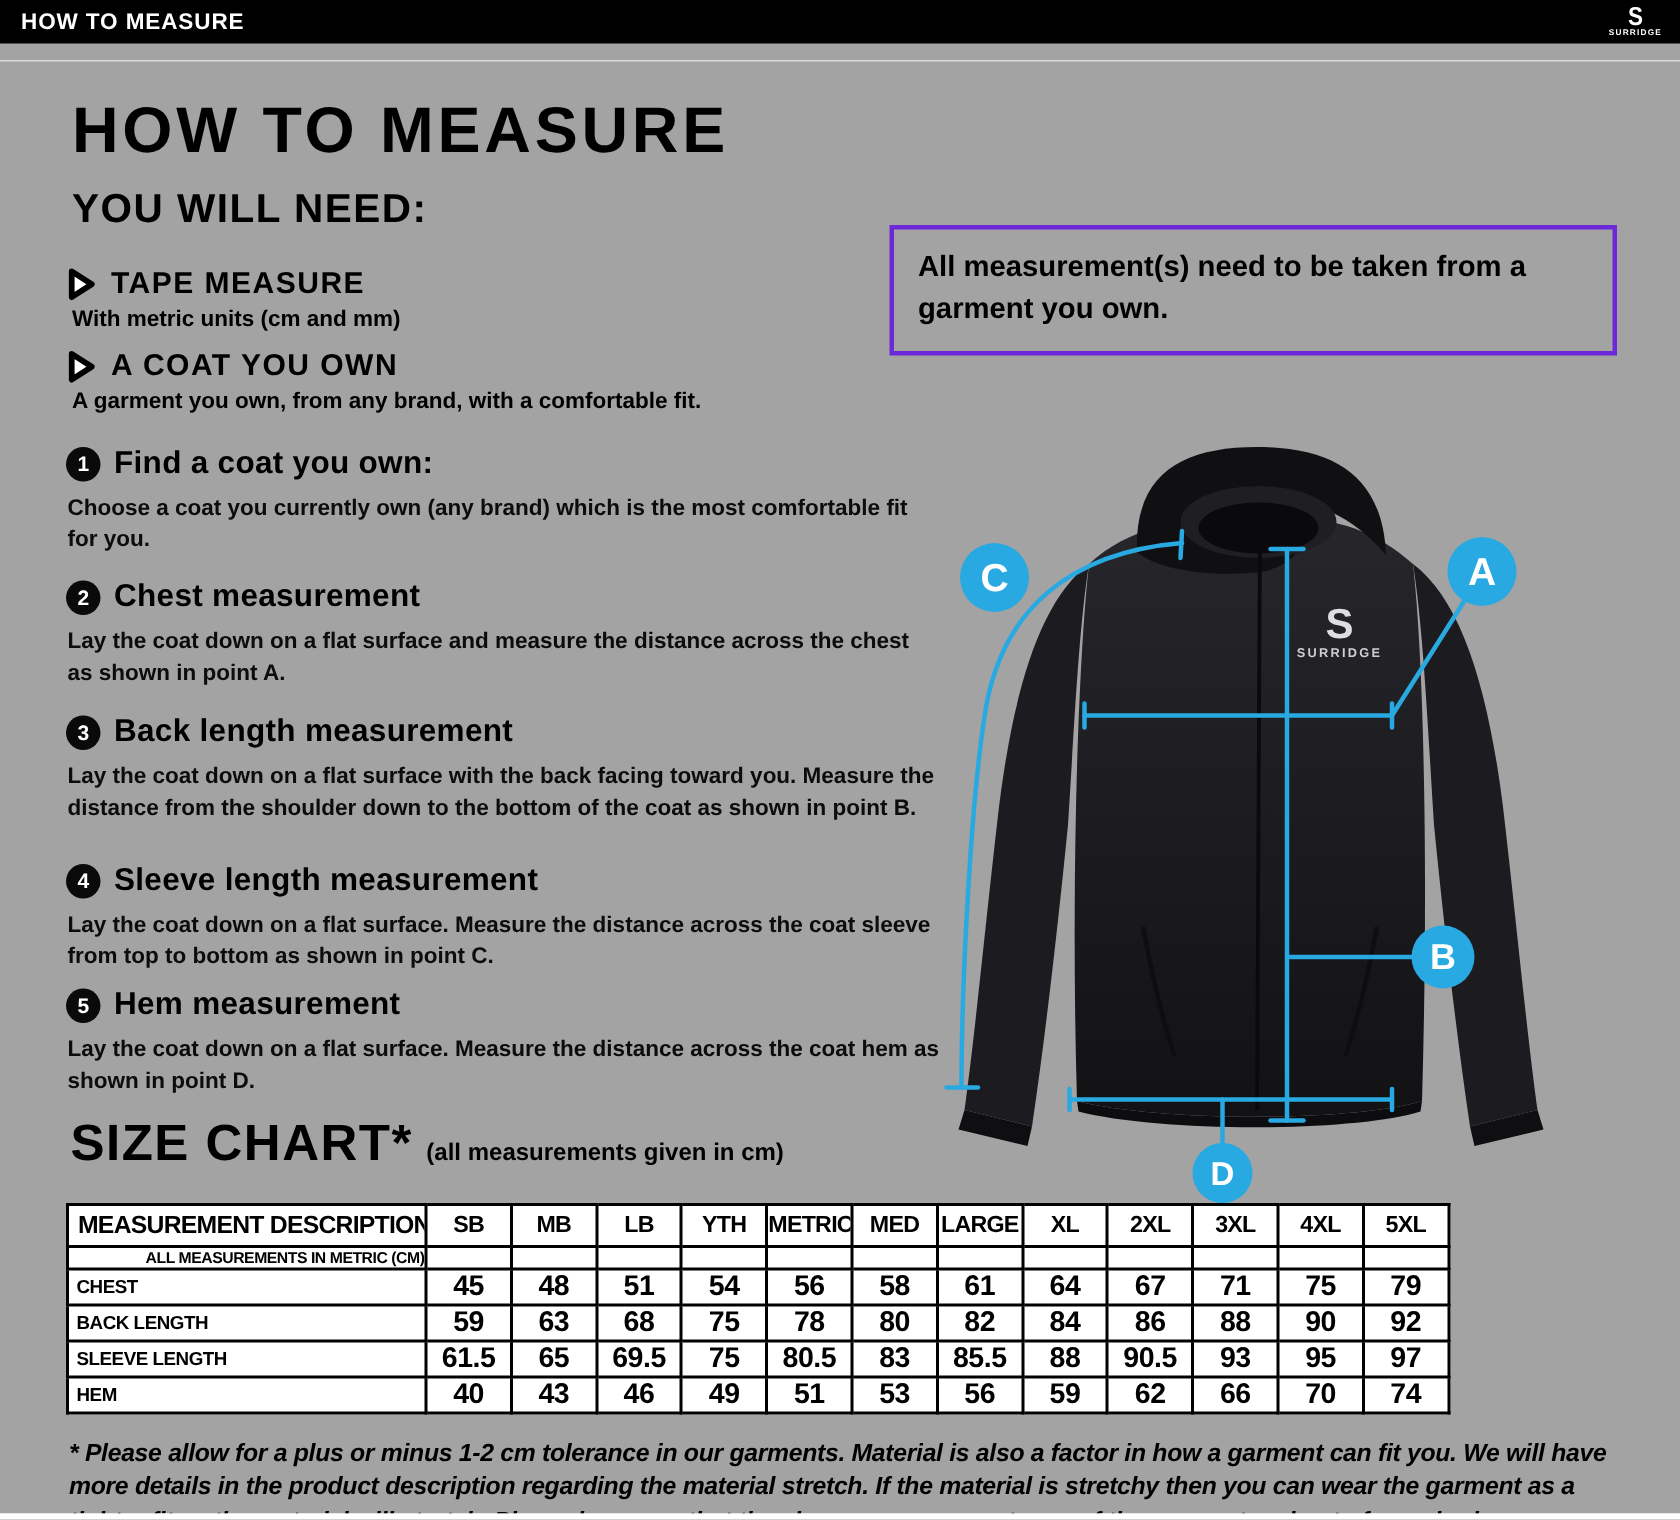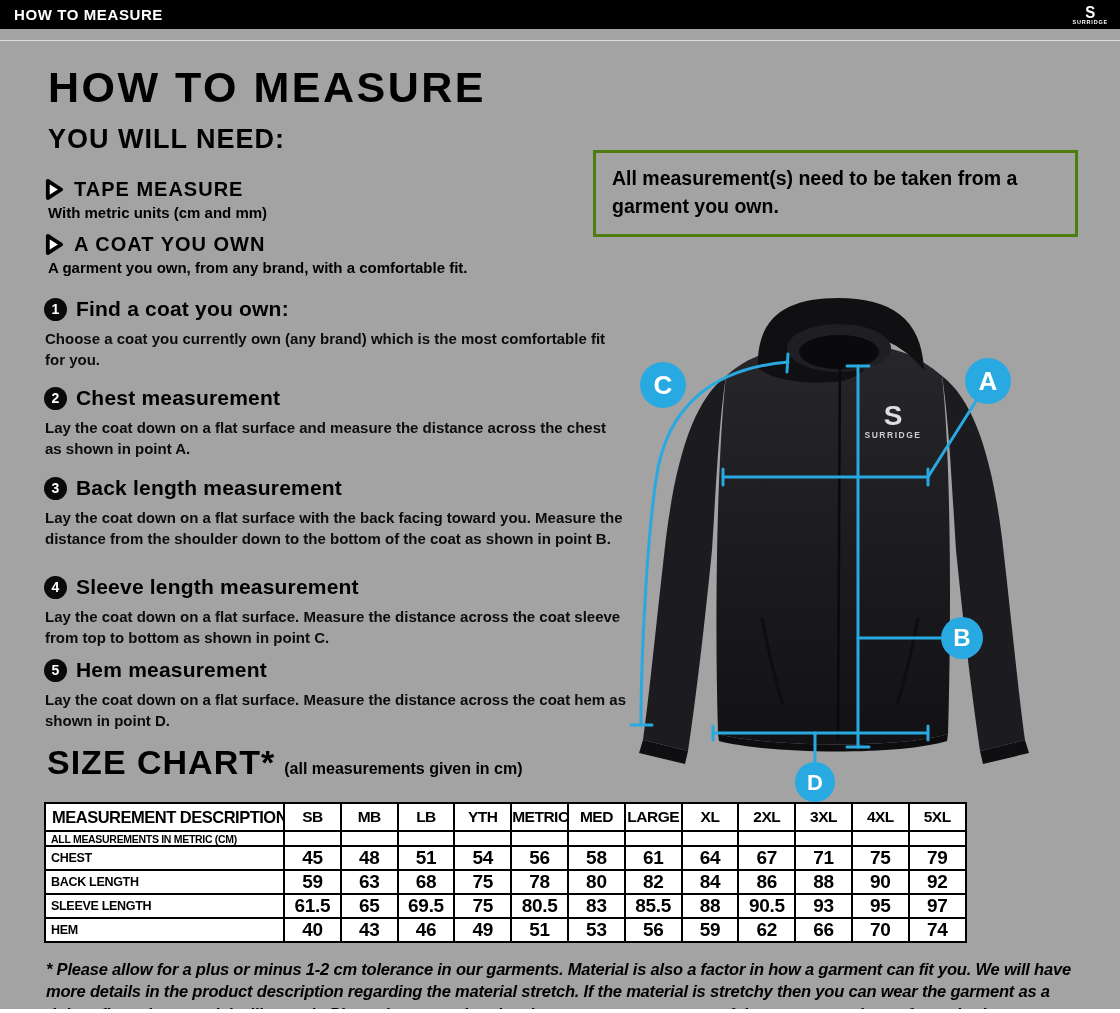--- a/index.html
+++ b/index.html
@@ -29,38 +29,38 @@
   
   .step{position:absolute;left:44px;width:582px;}
   .step-1{top:297px;} .step-2{top:386px;} .step-3{top:476px;} .step-4{top:575px;} .step-5{top:658px;}
   .step-head{display:flex;align-items:center;gap:9px;}
   .step-num{width:23px;height:23px;border-radius:50%;background:#0a0a0a;color:#fff;
             display:flex;align-items:center;justify-content:center;font-size:14px;font-weight:800;flex:0 0 auto;}
   .step-title{font-size:21px;font-weight:800;letter-spacing:.2px;white-space:nowrap;}
   .step-body{margin:7px 0 0 1px;font-size:15px;font-weight:700;line-height:1.42;color:#0c0c0c;}
   
   .note-box{position:absolute;left:593px;top:150px;width:485px;box-sizing:border-box;
-            border:3px solid #4d7c0f;padding:12px 15px 14px 16px;font-size:19.5px;font-weight:800;line-height:1.42;}
+            border:3px solid #6d28d9;padding:12px 15px 14px 16px;font-size:19.5px;font-weight:800;line-height:1.42;}
   
   .jacket{position:absolute;left:612px;top:288px;width:492px;height:520px;}
   .jacket svg{font-family:"Liberation Sans",sans-serif;}
   
   .sc-head{position:absolute;left:47px;top:745px;display:flex;align-items:baseline;gap:9px;white-space:nowrap;}
   .sc-title{font-size:34px;font-weight:800;letter-spacing:1px;line-height:1;}
   .sc-sub{font-size:16px;font-weight:700;}
   
   .size-table{position:absolute;left:44px;top:802px;width:921px;border-collapse:collapse;
               table-layout:fixed;background:#fff;}
   .size-table th,.size-table td{border:2px solid #000;padding:0;text-align:center;font-weight:700;
               white-space:nowrap;overflow:hidden;}
   .size-table th{height:26px;font-size:15.5px;letter-spacing:-.5px;}
   .size-table th.desc{text-align:left;padding-left:6px;font-size:16.5px;margin-left:44px;}
   .c-desc{width:239px;} .c-size{width:56.8px;}
   .metric-row td{height:13px;font-size:10.5px;}
-  .metric-row td.desc{text-align:left;padding-left:5px;letter-spacing:-.3px;}
+  .metric-row td.desc{text-align:right;padding-left:5px;letter-spacing:-.3px;}
   .size-table tbody tr:not(.metric-row) td{height:18px;font-size:19px;letter-spacing:-.3px;}
   .size-table tbody tr:not(.metric-row) td.desc{text-align:left;padding-left:5px;font-size:12.5px;}
   
   .footnote{position:absolute;left:46px;top:941px;width:1050px;font-size:16.5px;font-weight:700;
             font-style:italic;line-height:1.37;letter-spacing:-.2px;}
 </style>
 </head>
 <body>
 
 <div class="page">

